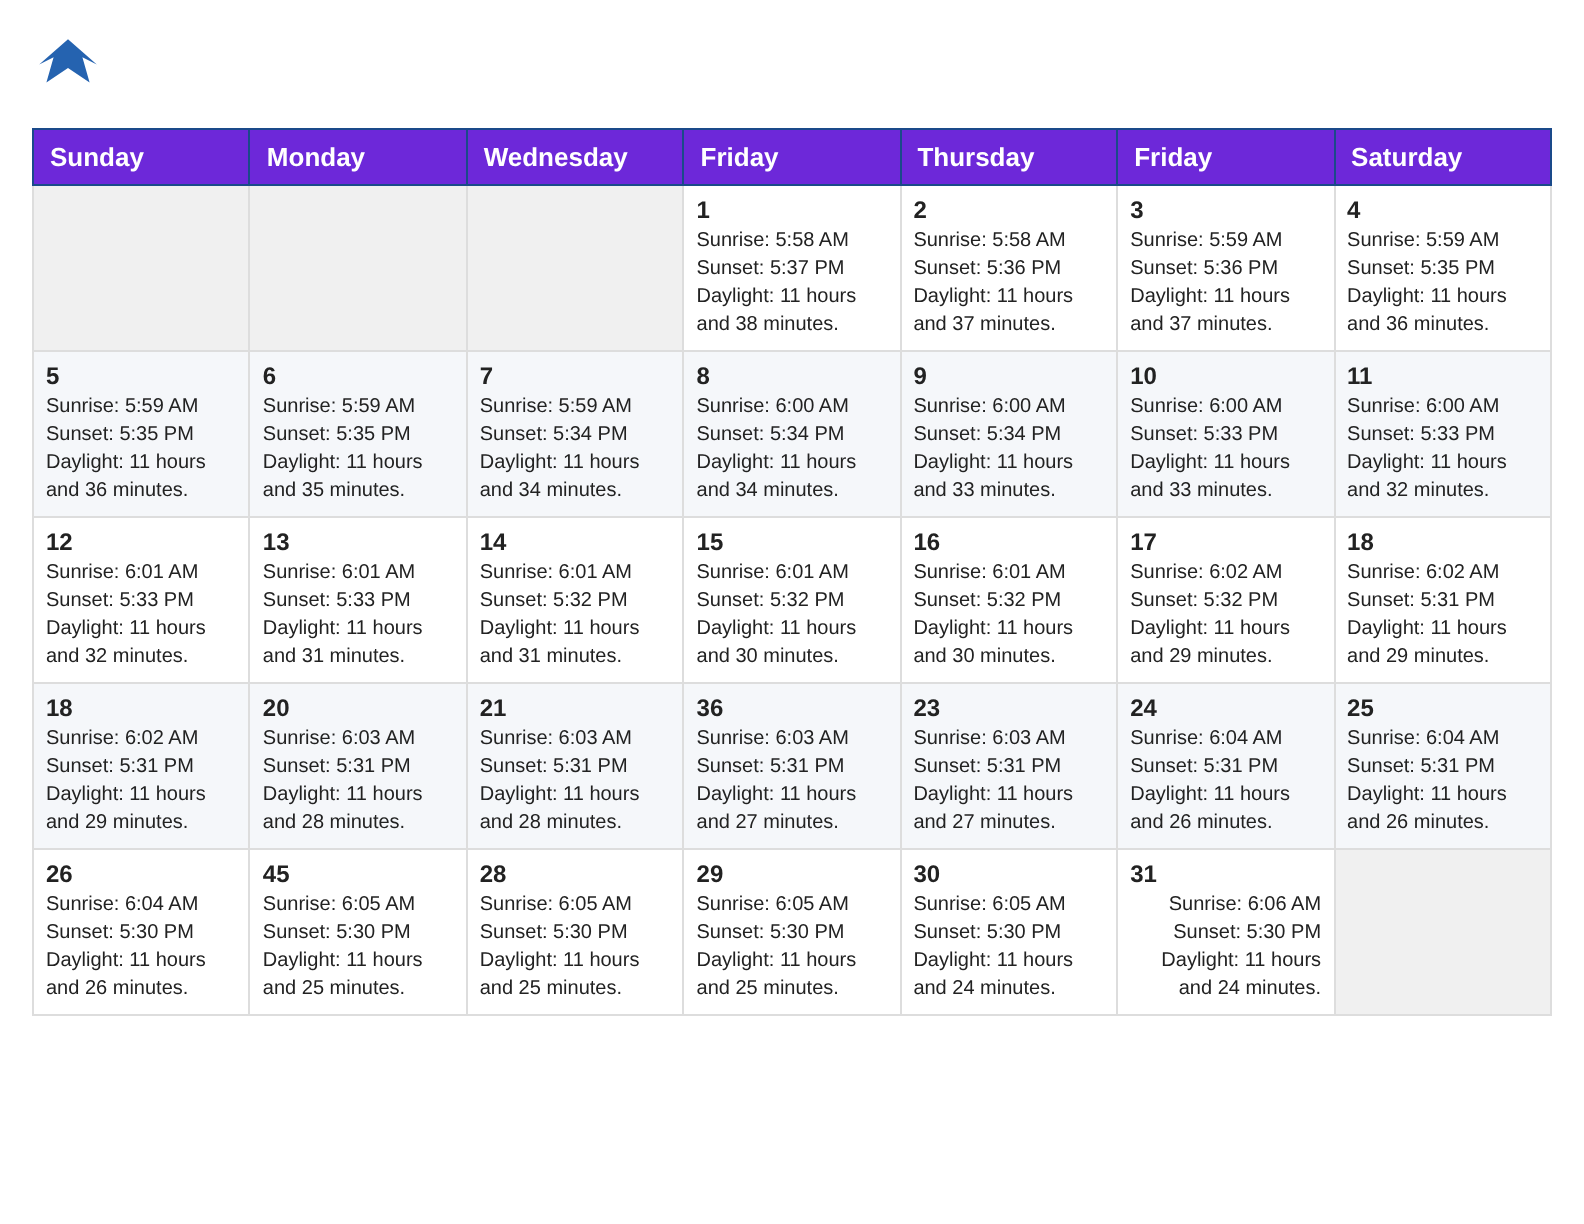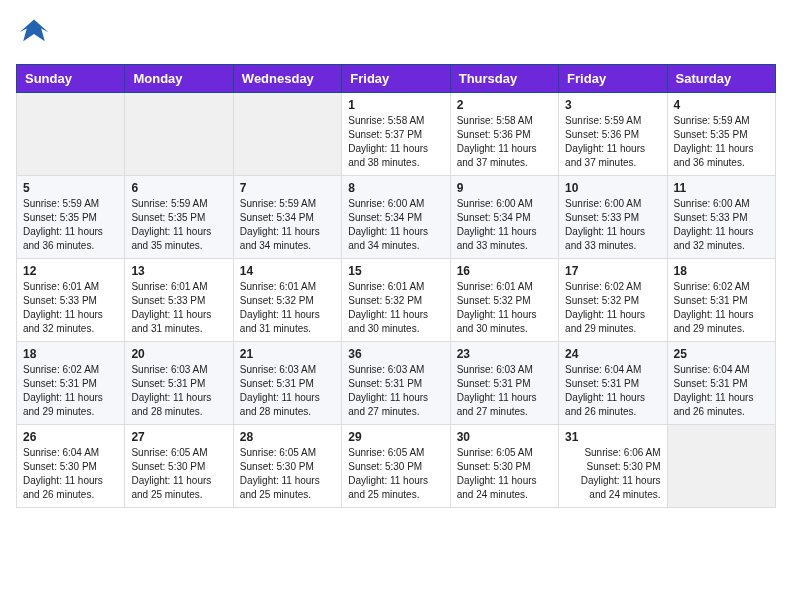--- a/index.html
+++ b/index.html
@@ -310,21 +310,21 @@
       </tr>
       <tr>
         <td>
           <span class="day-number">26</span>
           <div class="day-info" style="white-space: pre-line;">Sunrise: 6:04 AM
 Sunset: 5:30 PM
 Daylight: 11 hours
 and 26 minutes.</div>
         </td>
         <td>
-          <span class="day-number">27</span>
+          <span class="day-number">45</span>
           <div class="day-info" style="white-space: pre-line;">Sunrise: 6:05 AM
 Sunset: 5:30 PM
 Daylight: 11 hours
 and 25 minutes.</div>
         </td>
         <td>
           <span class="day-number">28</span>
           <div class="day-info" style="white-space: pre-line;">Sunrise: 6:05 AM
 Sunset: 5:30 PM
 Daylight: 11 hours

